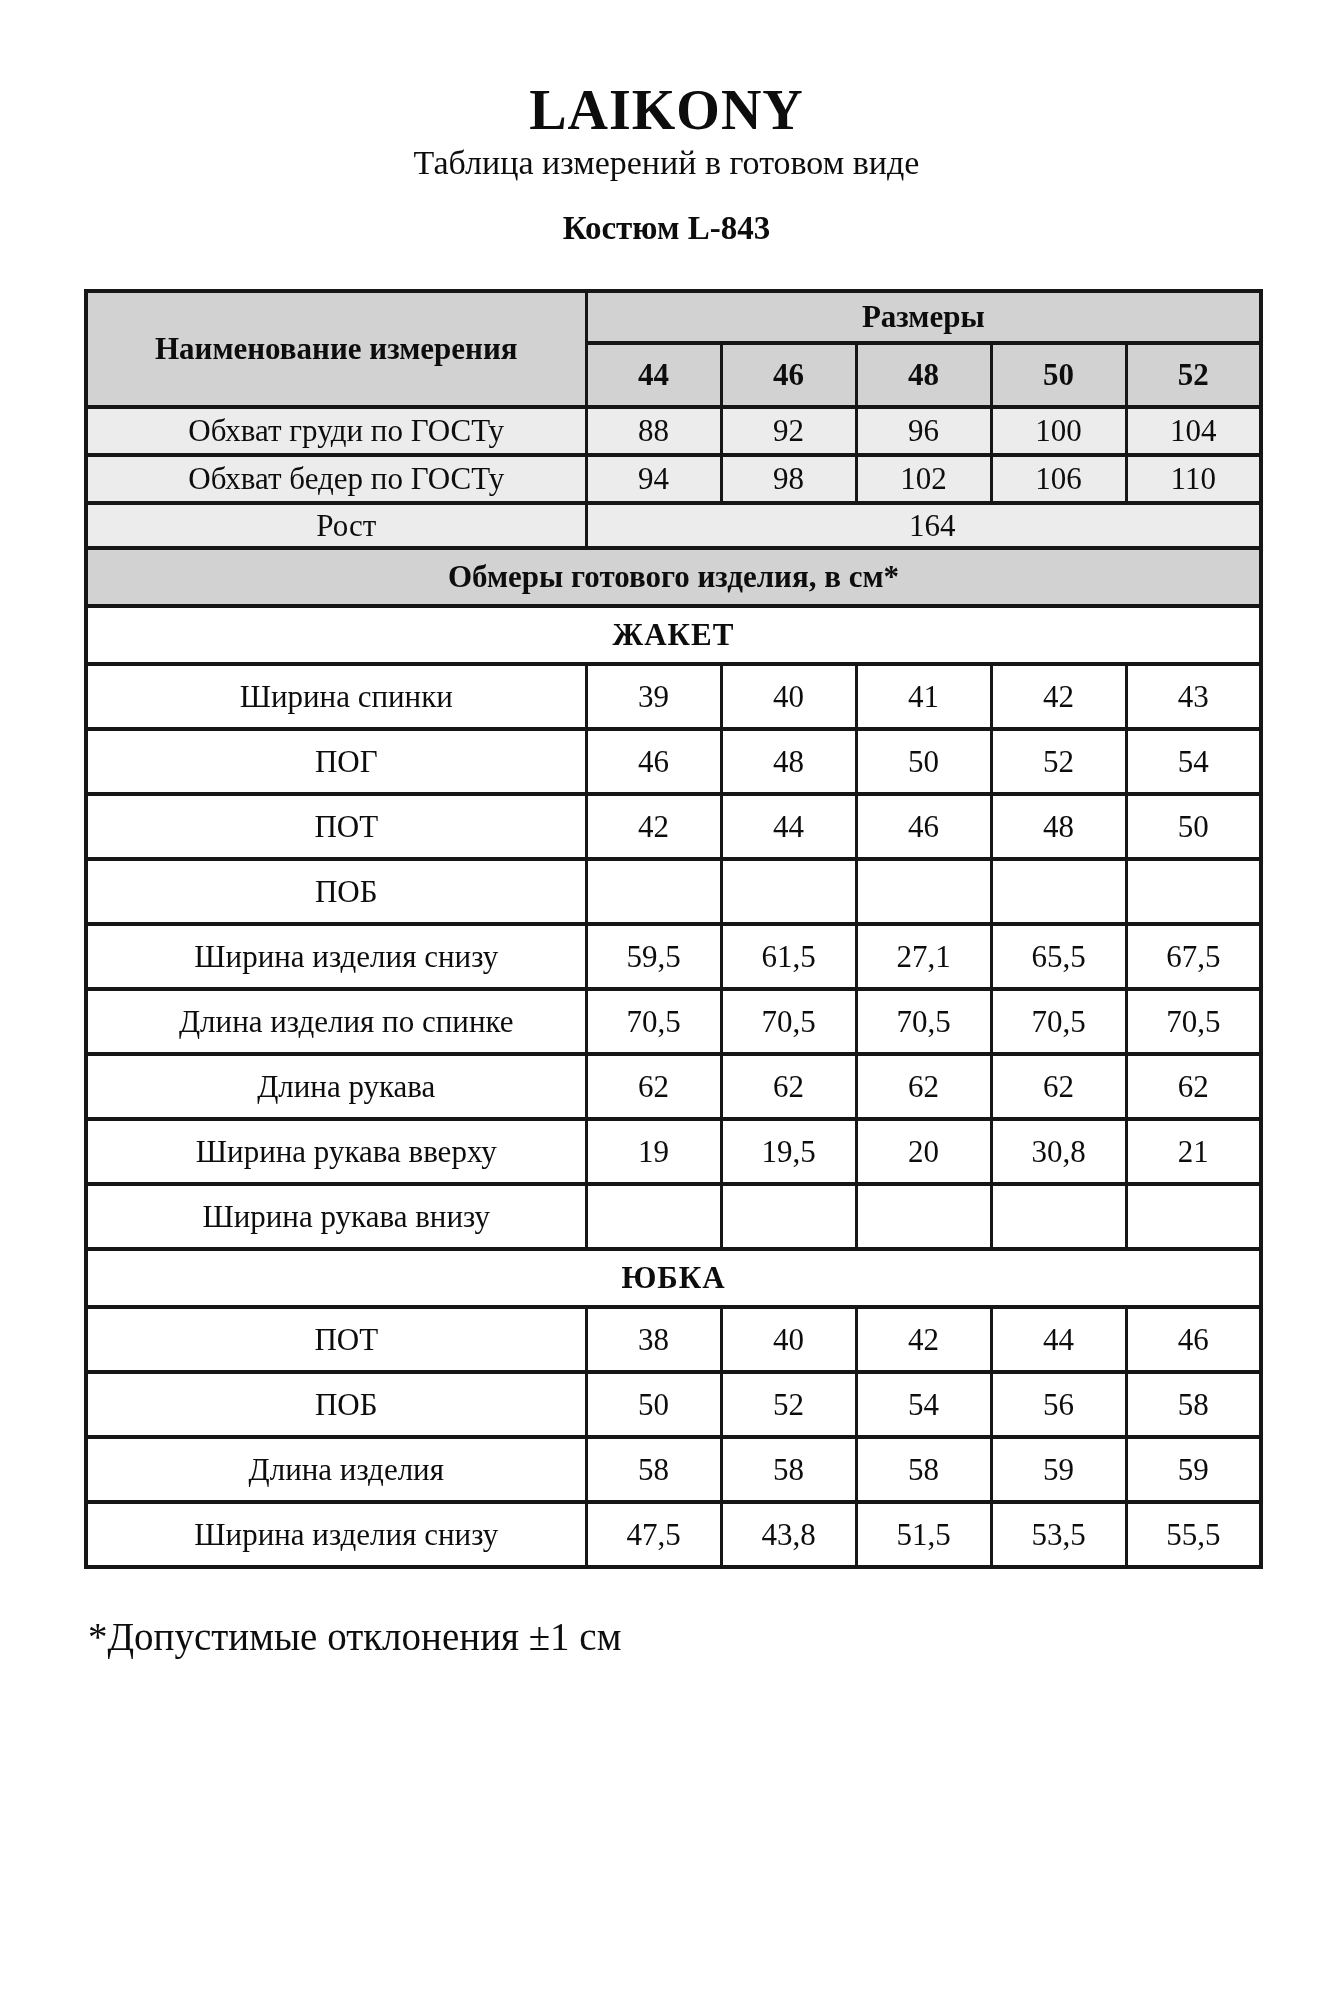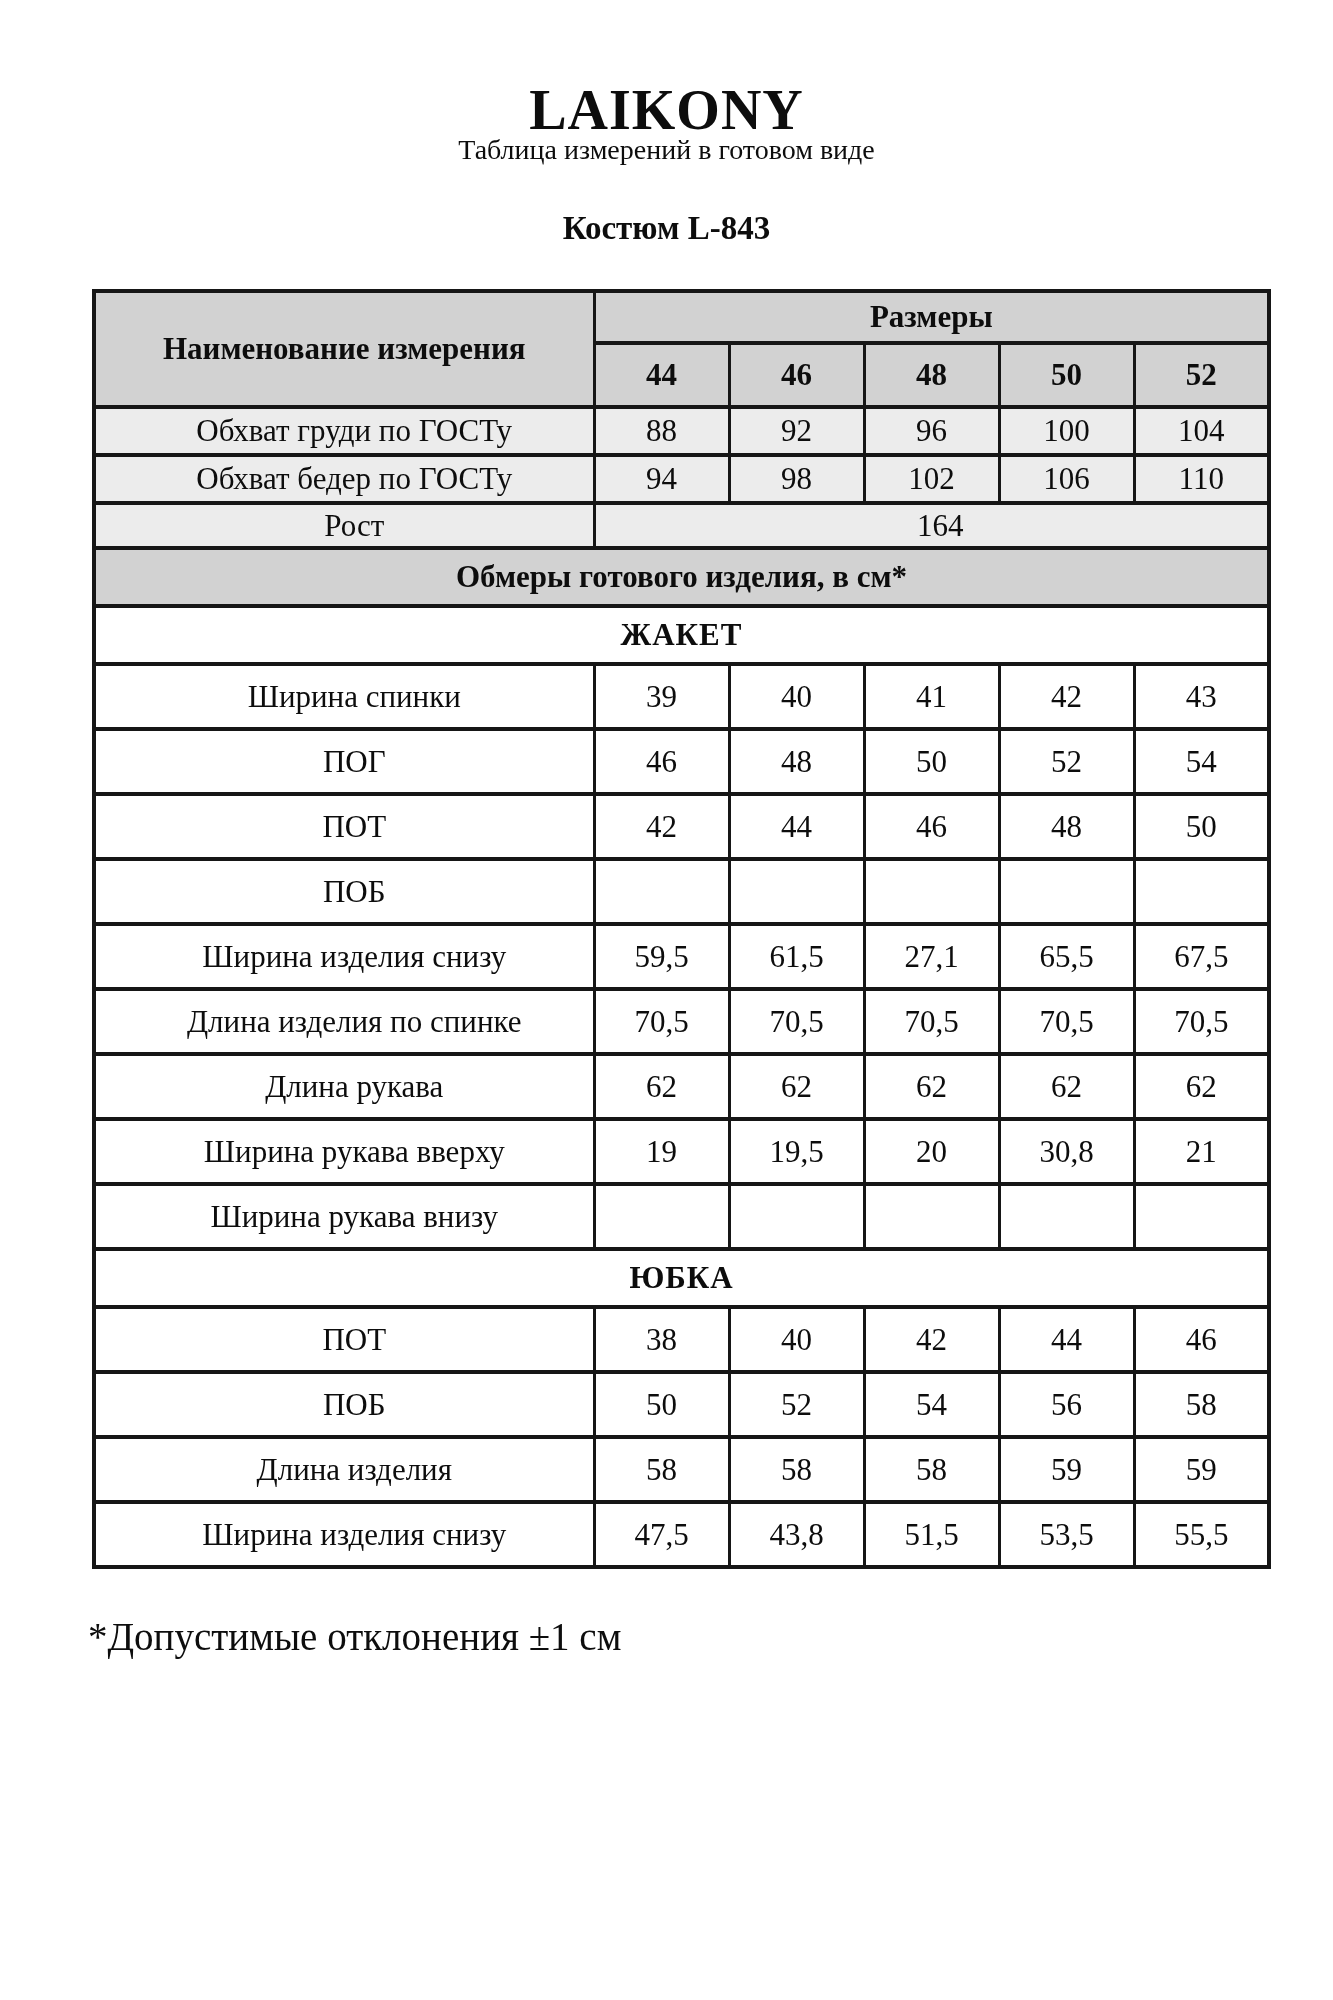--- a/index.html
+++ b/index.html
@@ -17,42 +17,41 @@
     position: absolute;
     top: 42px; left: 0; width: 100%;
     text-align: center;
     font-size: 56px;
     font-weight: bold;
     letter-spacing: 1px;
     margin-top: 36px;
   }
   .subtitle {
     position: absolute;
-    top: 134px; left: 0; width: 100%;
-    text-align: center;
-    font-size: 28px;
+    top: 144px; left: 0; width: 100%;
+    text-align: center;
+    font-size: 34px;
   }
   .product-title {
     position: absolute;
     top: 210px; left: 0; width: 100%;
     text-align: center;
     font-size: 33px;
     font-weight: bold;
   }
   .table-wrap {
     position: absolute;
     top: 289px;
     left: 84px;
   }
   table.size-chart {
     border-collapse: collapse;
     table-layout: fixed;
     width: 1175px;
     background: #84cc16;
-    margin-left: 8px;
   }
   table.size-chart td {
     border-left: 3px solid #161616;
     border-right: 3px solid #161616;
     border-top: 4px solid #161616;
     border-bottom: 4px solid #161616;
     vertical-align: middle;
     text-align: center;
     font-size: 31px;
     overflow: hidden;

